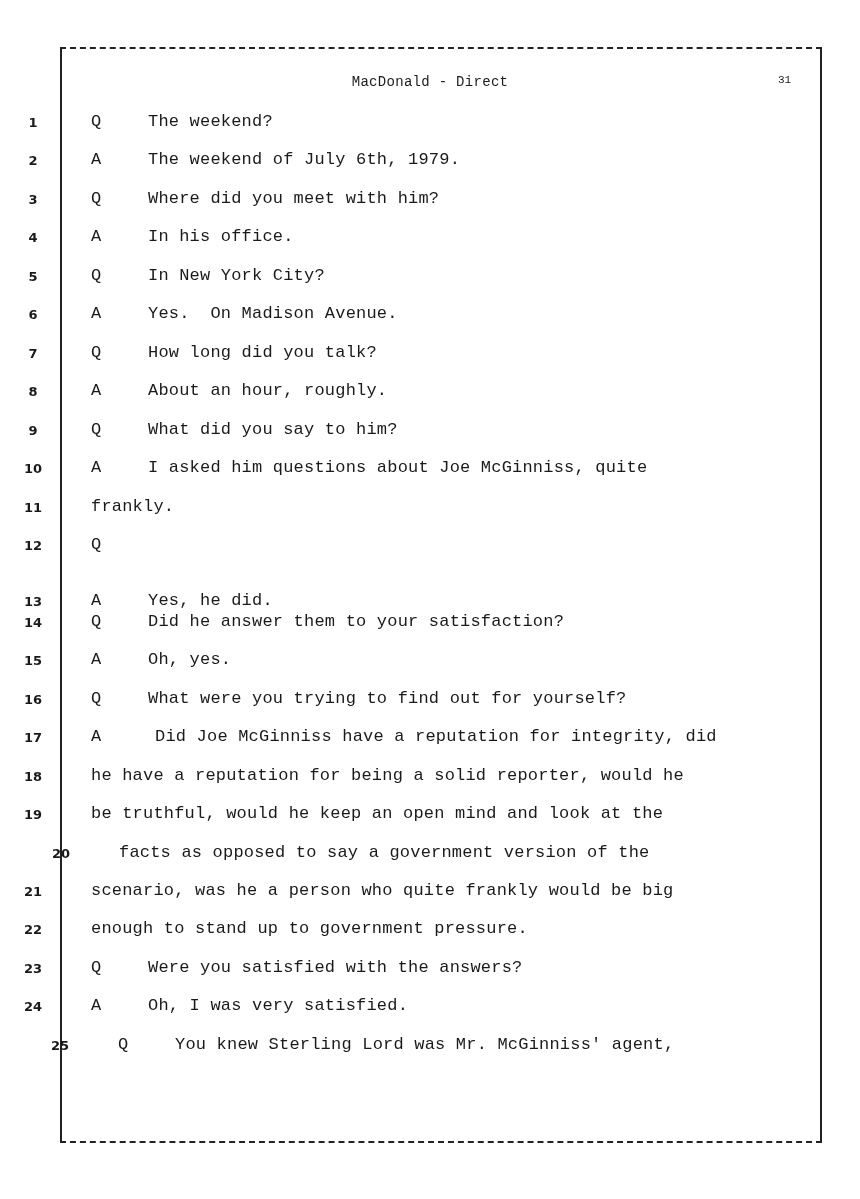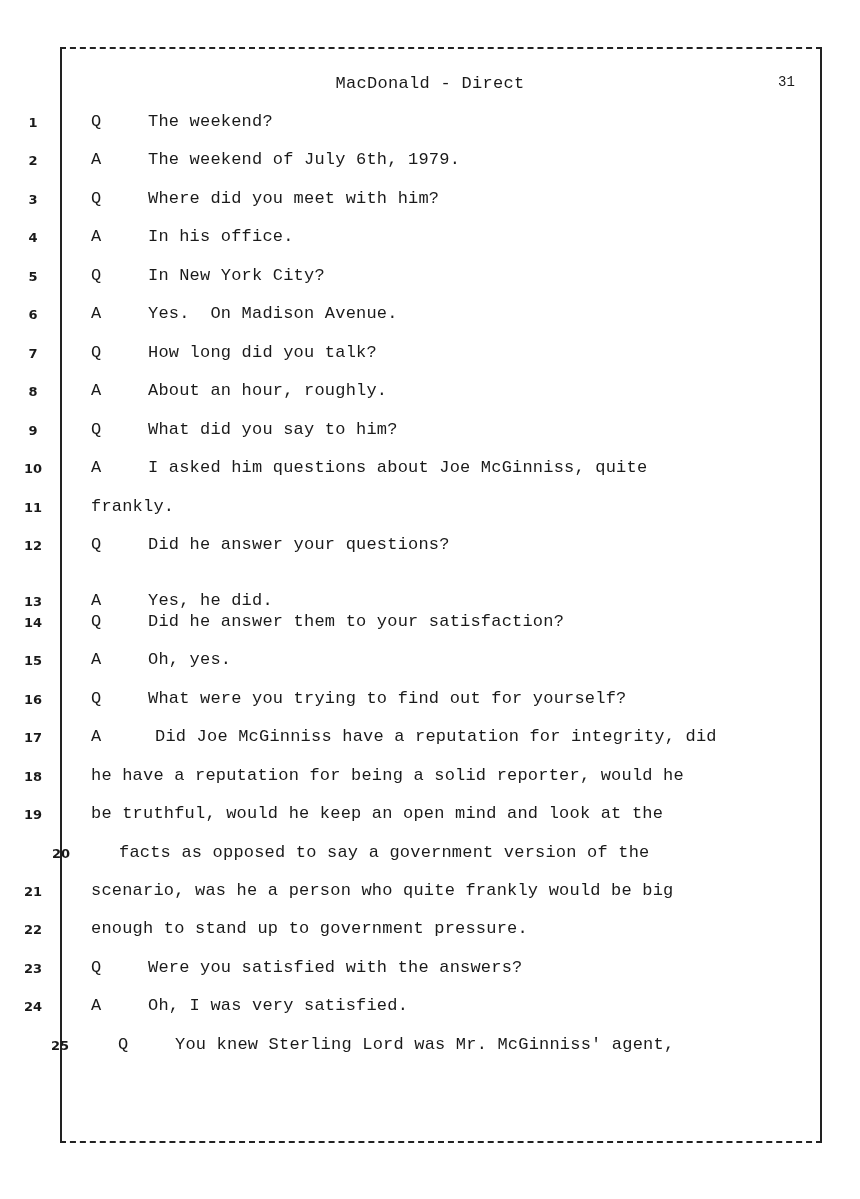--- a/index.html
+++ b/index.html
@@ -2,22 +2,22 @@
 <html><head>
 <meta charset="utf-8">
 <style>
   html, body { margin: 0; padding: 0; background: #ffffff; }
   body { width: 860px; height: 1199px; position: relative; overflow: hidden;
          font-family: "Liberation Mono", "DejaVu Sans Mono", monospace; color: #1a1a1a; }
   .page-box { position: absolute; left: 60px; top: 47px; width: 762px; height: 1096px;
               border-top: 2px dashed #222; border-bottom: 2px dashed #222;
               border-left: 2px solid #222; border-right: 2px solid #222; box-sizing: border-box; }
   .header-title { position: absolute; top: 74px; left: 0; width: 900px; text-align: center;
-                  font-size: 17px; letter-spacing: 0.3px; }
-  .page-number { position: absolute; top: 74px; left: 778px; font-size: 14px; }
+                  font-size: 14px; letter-spacing: 0.3px; }
+  .page-number { position: absolute; top: 74px; left: 778px; font-size: 11px; }
   .line { position: absolute; left: 0; width: 860px; height: 24px; font-size: 17px; }
   .line-num { position: absolute; left: 22px; width: 22px; text-align: center; font-size: 13px;
               font-weight: bold; font-family: "DejaVu Sans", sans-serif; top: 3px; }
   .speaker { position: absolute; left: 91px; }
   .text { position: absolute; left: 148px; white-space: pre; letter-spacing: 0.2px; }
   .text.cont { left: 91px; }
   .text.indent { left: 155px; }
 </style>
 </head>
 <body>
@@ -78,21 +78,20 @@
       <span class="speaker">A</span>
       <span class="text">I asked him questions about Joe McGinniss, quite</span>
     </div>
     <div class="line" style="top: 496.5px;">
       <span class="line-num">11</span>
       <span class="text cont">frankly.</span>
     </div>
     <div class="line" style="top: 534.95px;">
       <span class="line-num">12</span>
       <span class="speaker">Q</span>
-      <span class="text">Did he answer your questions?</span>
     </div>
     <div class="line" style="top: 591px;">
       <span class="line-num">13</span>
       <span class="speaker">A</span>
       <span class="text">Yes, he did.</span>
     </div>
     <div class="line" style="top: 611.85px;">
       <span class="line-num">14</span>
       <span class="speaker">Q</span>
       <span class="text">Did he answer them to your satisfaction?</span>

